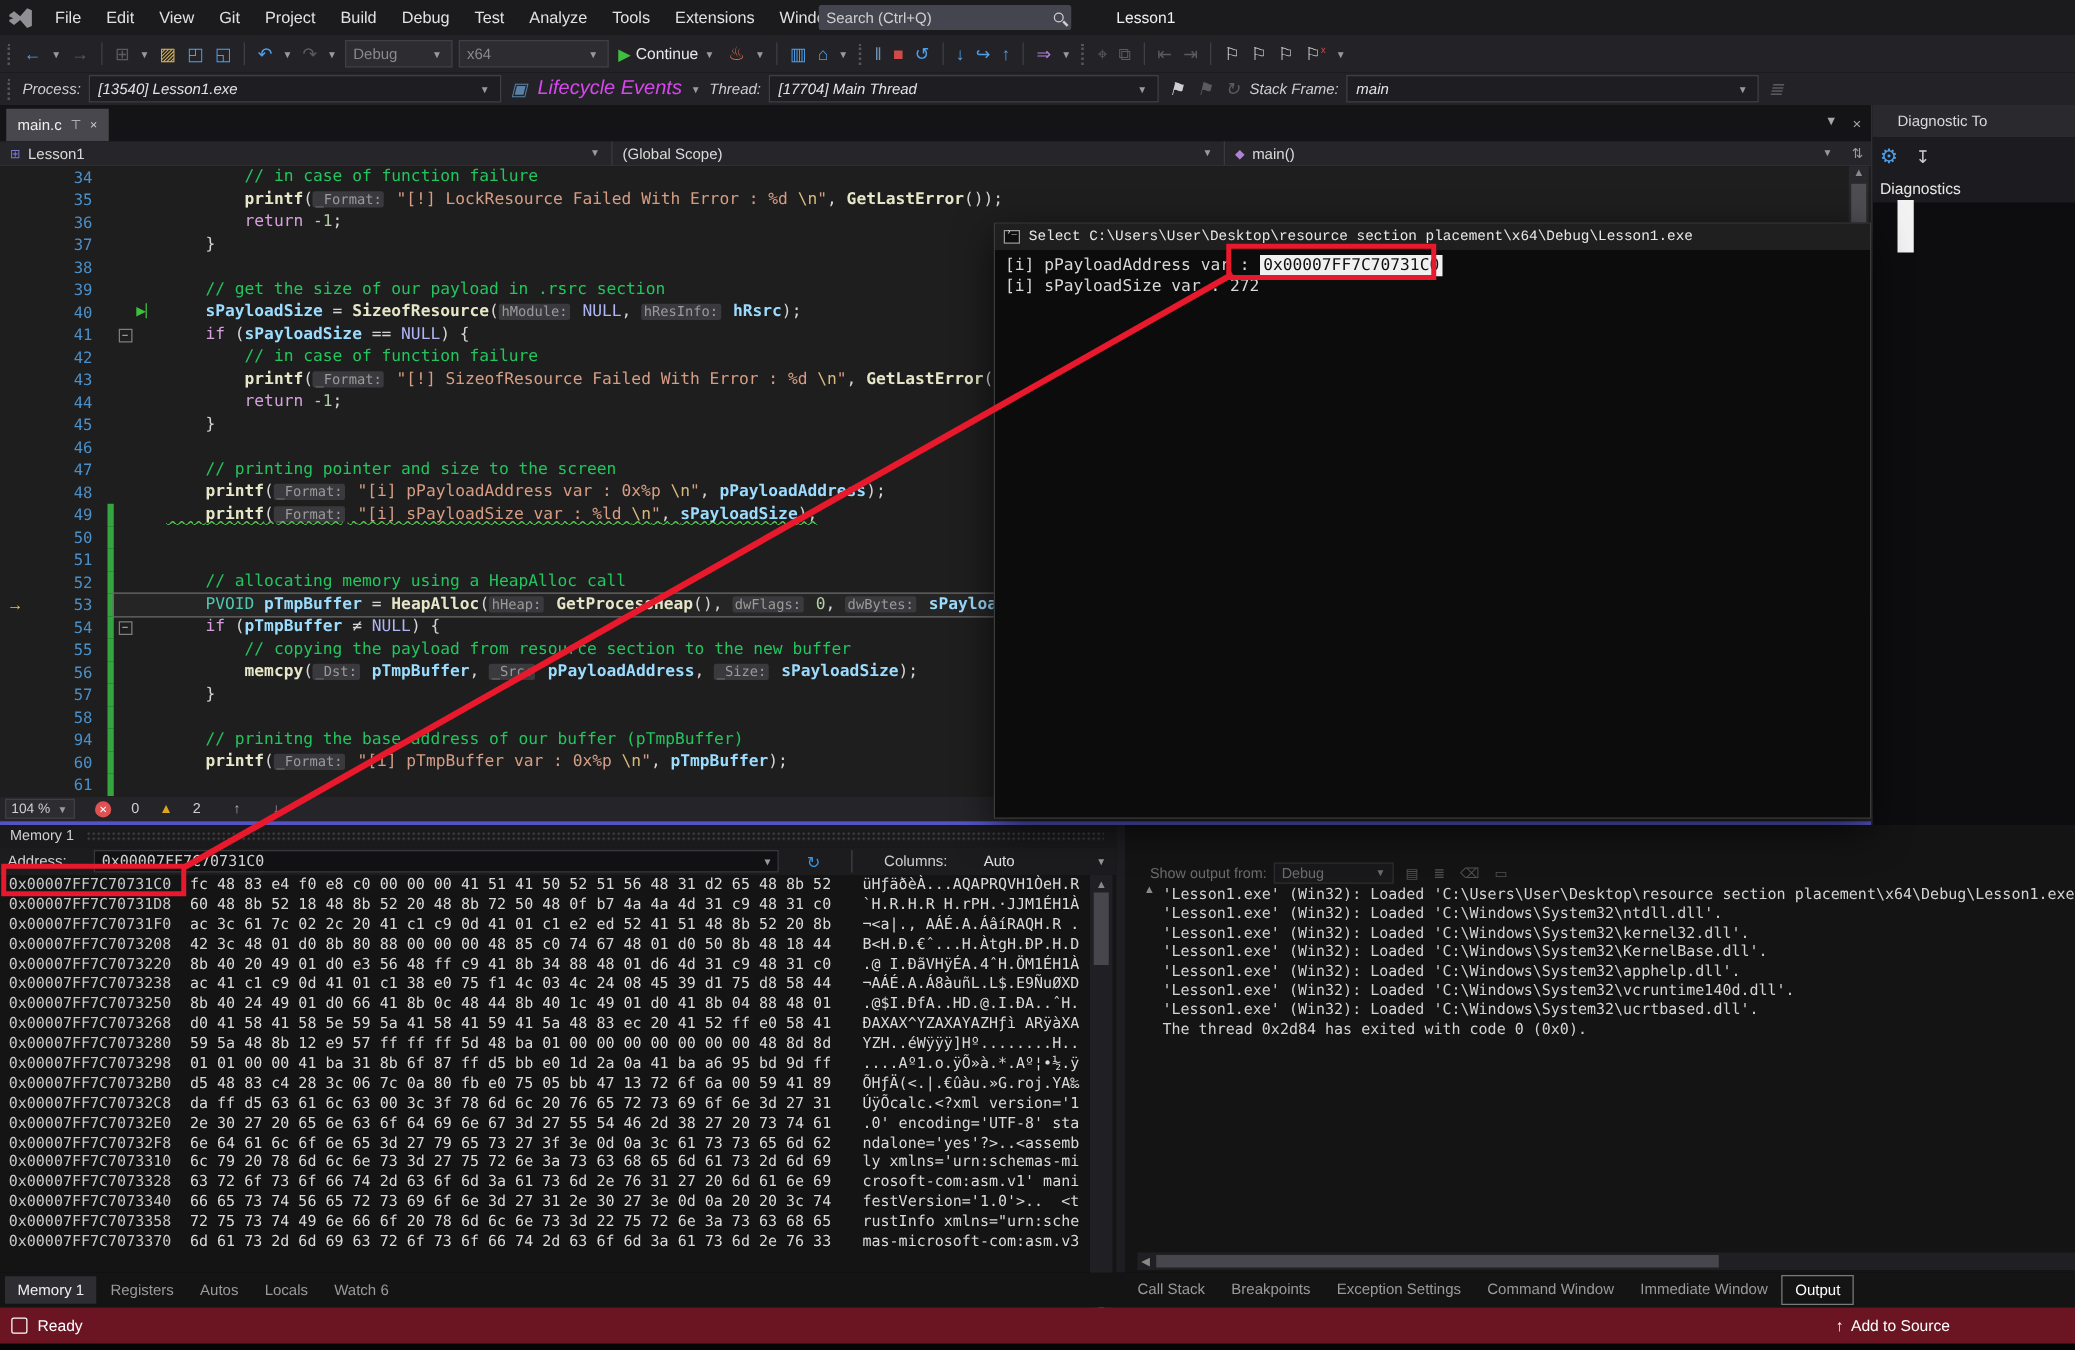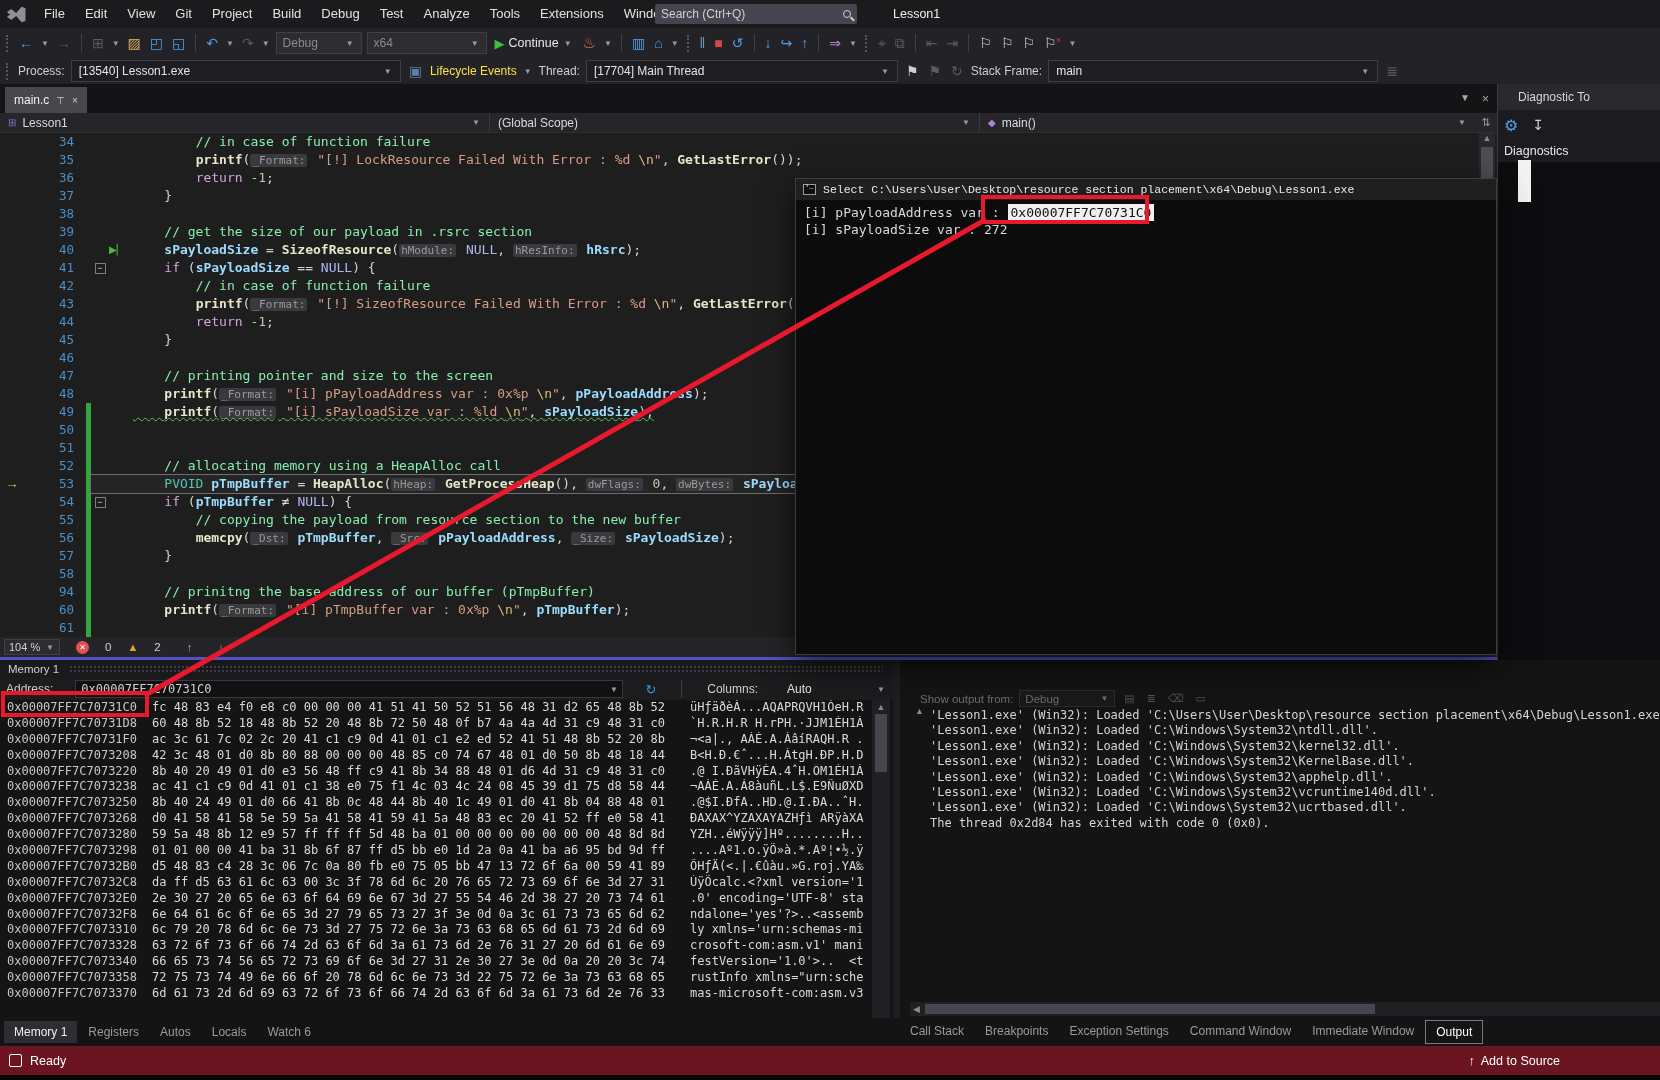--- a/index.html
+++ b/index.html
@@ -31,26 +31,26 @@
   .tbtn.gold { color:#d8b35a; }
   .caret { color:#9a9a9a; font-size:8px; padding:0 1px; }
   .dd { height:22px; background:#2d2d31; border:1px solid #3f3f46; display:flex;
         align-items:center; padding:0 6px; font-size:12px; color:#8a8a8a; }
   .dd .caret { margin-left:auto; }
   #continue-btn { display:flex; align-items:center; gap:4px; color:#e8e8e8; font-size:12.5px; padding:0 3px; }
   #continue-btn .play { color:#3fbf3f; font-size:13px; }
 
   
   #debugbar { left:0; top:58px; width:1660px; height:26px; background:#232327;
-              display:flex; align-items:center; gap:6px; padding-left:4px; }
+              display:flex; align-items:center; gap:6px; padding-left:4px;font-style:italic; }
   .dlabel { color:#cfcfcf; font-size:12px; }
   .combo { height:22px; background:#1e1e22; border:1px solid #3f3f46; display:flex;
            align-items:center; padding:0 7px; font-size:12px; color:#e4e4e4; }
   .combo .caret { margin-left:auto; }
-  .dim-label { color:#fde047; font-size:12px; }
+  .dim-label { color:#d946ef; font-size:16px; }
 
   
   #tabrow { left:0; top:84px; width:1497px; height:29px; background:#141416; display:flex; align-items:flex-end; }
   #main-tab { margin-left:5px; height:26px; background:#47474d; color:#f0f0f0; font-size:12px;
               display:flex; align-items:center; gap:7px; padding:0 9px; }
   #main-tab .ticon { color:#cfcfcf; font-size:10px; }
   #tabrow-icons { position:absolute; right:8px; top:8px; display:flex; gap:12px; color:#a8a8a8; font-size:10px; }
 
   
   #breadcrumb { left:0; top:113px; width:1497px; height:20px; background:#26262a;
@@ -70,21 +70,21 @@
   .ed-chg { width:5px; }
   .ed-chg.on { background:#35a53f; }
   .ed-body { display:flex; flex:1; }
   .ed-body.cur { outline:1px solid #6e6e6e; background:rgba(255,255,255,0.035); }
   .ed-fold { width:18px; display:flex; align-items:center; justify-content:center; }
   .fold-box { width:11px; height:11px; border:1px solid #7e7e7e; color:#cfcfcf; font-size:9px;
               line-height:9px; text-align:center; background:#1e1e1e; }
   .ed-mk { width:24px; display:flex; align-items:center; color:#3fbf3f; font-size:10px; }
   .ed-code { white-space:pre; font-family:"DejaVu Sans Mono",monospace; font-size:13px; }
   .ed-code.squiggle { text-decoration:underline wavy #4ec94e 1px; text-decoration-skip-ink:none; }
-  .tk-p { color:#d4d4d4; } .tk-cm { color:#86efac;margin-top:32px; } .tk-str { color:#d69d85; }
+  .tk-p { color:#d4d4d4; } .tk-cm { color:#22c55e;margin-top:32px; } .tk-str { color:#d69d85; }
   .tk-esc { color:#d7ba7d; } .tk-kw { color:#d8a0df; } .tk-type { color:#4ec9b0; }
   .tk-varb { color:#9cdcfe; font-weight:bold; } .tk-num { color:#b5cea8; }
   .tk-fn { color:#e6e6c8; font-weight:bold; } .tk-nul { color:#b0b6f5; } .tk-op { color:#d4d4d4; }
   .tk-hint { background:#3a3a3e; color:#9a9a9a; font-size:11px; border-radius:2px; padding:0 2px; margin-right:2px; }
 
   
   #ed-scroll { left:1479px; top:133px; width:16px; height:504px; background:#29292d; }
   #ed-scroll .arr { color:#8a8a8a; font-size:9px; text-align:center; }
   #ed-scroll .thumb { position:absolute; left:2px; top:14px; width:12px; height:34px; background:#4d4d52; }
 

